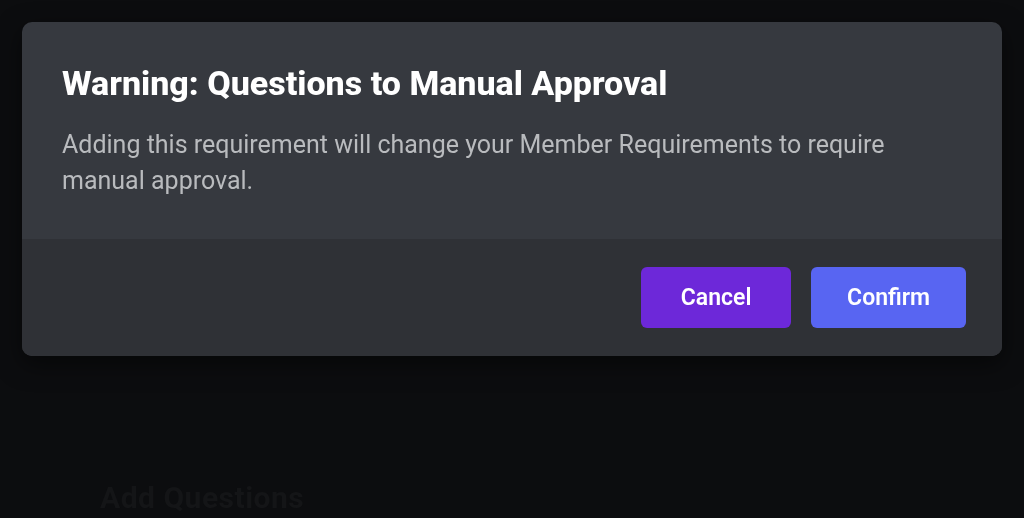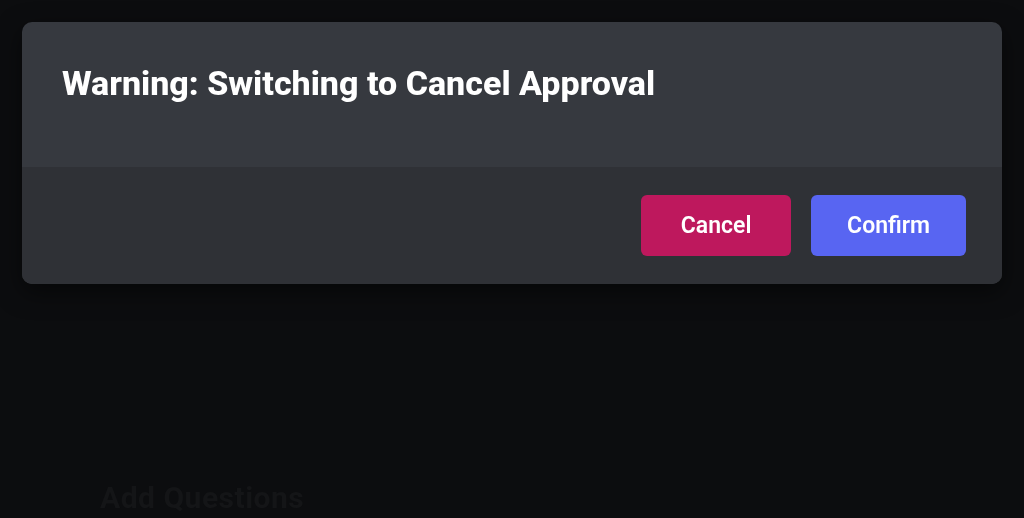--- a/index.html
+++ b/index.html
@@ -83,37 +83,38 @@
       border-radius: 6px;
       padding: 17px 36px;
       font-size: 23px;
       font-weight: 600;
       cursor: pointer;
       font-family: inherit;
       min-width: 150px;
       color: #ffffff;
     }
     .btn-secondary {
-      background: #be185d;
+      background: #6d28d9;
       margin-left: 20px;
     }
     .btn-primary {
       background: #5865f2;
       text-align: right;
     }
   </style>
 </head>
 <body>
 
 <div class="backdrop">
   <div class="bg-ghost mention">@advamj1</div>
   <div class="bg-ghost addq">Add Questions</div>
 </div>
 
 <div class="modal">
   <div class="modal-body">
-    <h1 class="modal-title">Warning: Switching to Cancel Approval</h1>
+    <h1 class="modal-title">Warning: Questions to Manual Approval</h1>
+    <p class="modal-text">Adding this requirement will change your Member Requirements to require manual approval.</p>
   </div>
   <div class="modal-footer">
     <button class="btn btn-secondary">Cancel</button>
     <button class="btn btn-primary">Confirm</button>
   </div>
 </div>
 
 </body></html>

